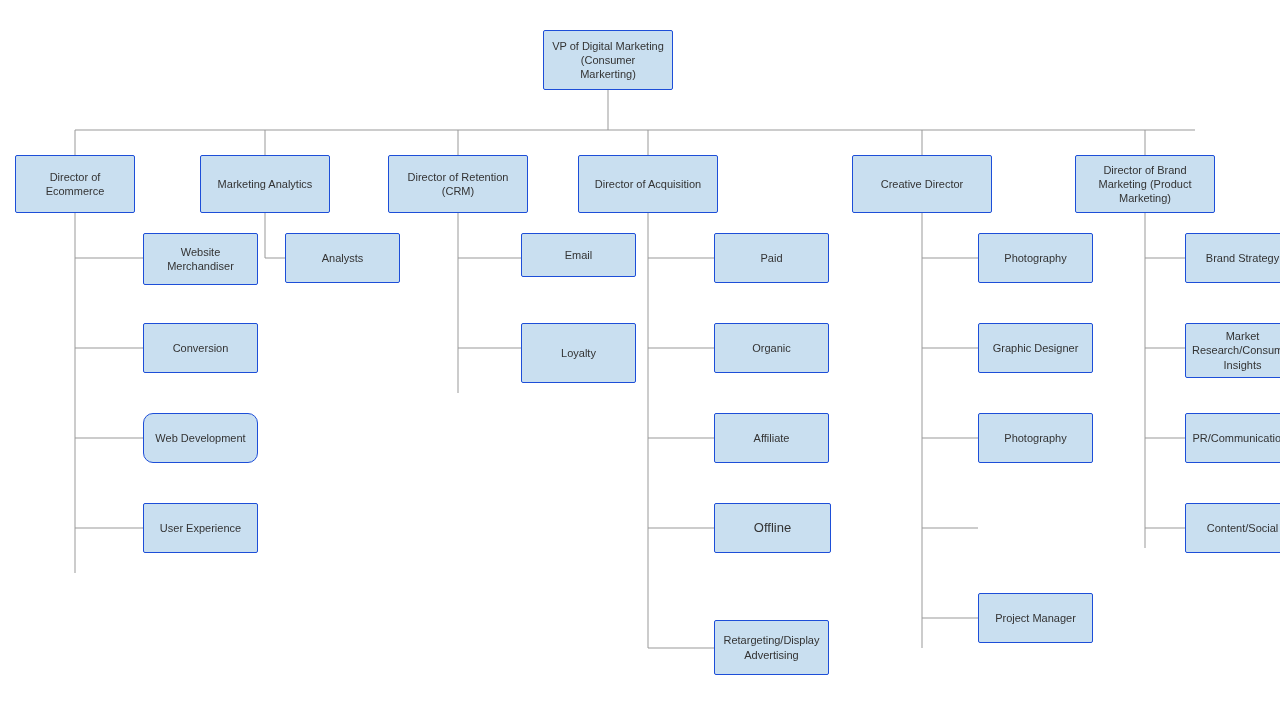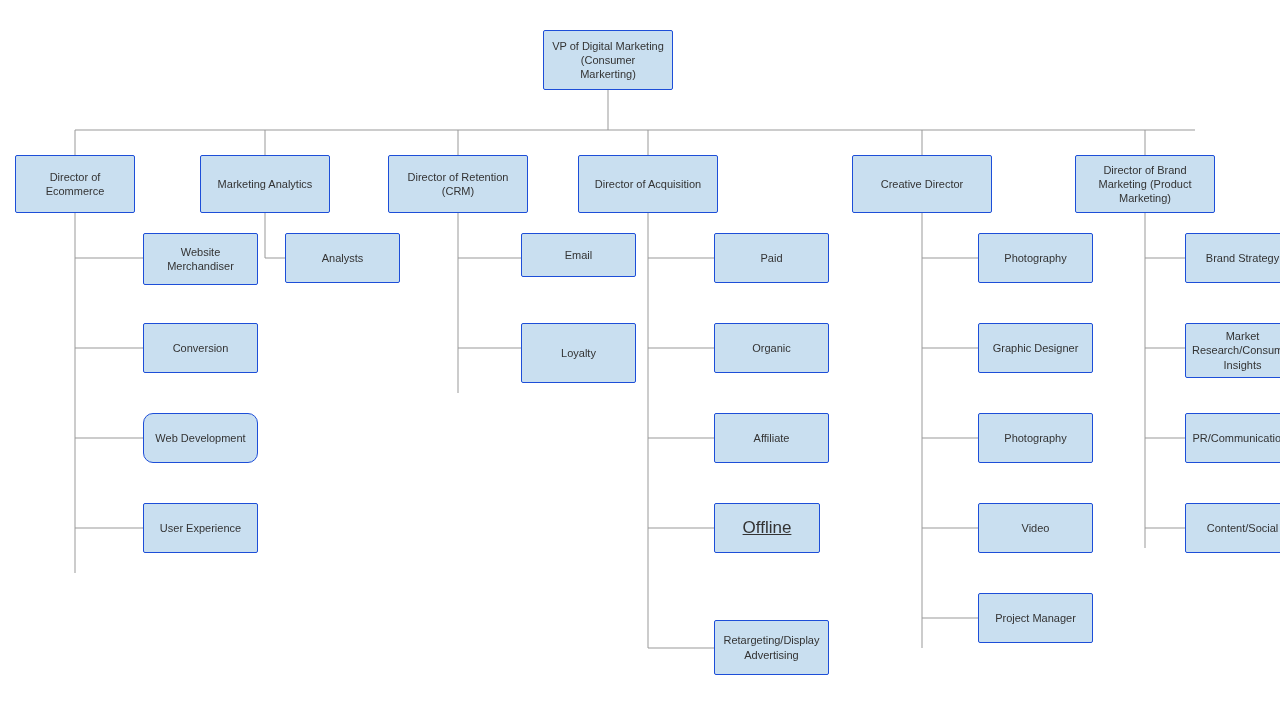--- a/index.html
+++ b/index.html
@@ -165,43 +165,40 @@
   </div>
 
   <div class="node" style="left:714px; top:323px; width:115px; height:50px; font-size:11px;">
     <span>Organic</span>
   </div>
 
   <div class="node" style="left:714px; top:413px; width:115px; height:50px; font-size:11px;">
     <span>Affiliate</span>
   </div>
 
-  <div class="node" style="left:714px; top:503px; width:106px; height:50px; font-size:17px;text-decoration:underline;">
+  <div class="node" style="left:714px; top:503px; width:117px; height:50px; font-size:13px;">
     <span>Offline</span>
   </div>
 
   <div class="node" style="left:714px; top:620px; width:115px; height:55px; font-size:11px;">
     <span>Retargeting/Display Advertising</span>
   </div>
 
   <div class="node" style="left:978px; top:233px; width:115px; height:50px; font-size:11px;">
     <span>Photography</span>
   </div>
 
   <div class="node" style="left:978px; top:323px; width:115px; height:50px; font-size:11px;">
     <span>Graphic Designer</span>
   </div>
 
   <div class="node" style="left:978px; top:413px; width:115px; height:50px; font-size:11px;">
     <span>Photography</span>
   </div>
 
-  <div class="node" style="left:978px; top:503px; width:115px; height:50px; font-size:11px;">
-    <span>Video</span>
-  </div>
 
   <div class="node" style="left:978px; top:593px; width:115px; height:50px; font-size:11px;">
     <span>Project Manager</span>
   </div>
 
   <div class="node" style="left:1185px; top:233px; width:115px; height:50px; font-size:11px;">
     <span>Brand Strategy</span>
   </div>
 
   <div class="node" style="left:1185px; top:323px; width:115px; height:55px; font-size:11px;">

